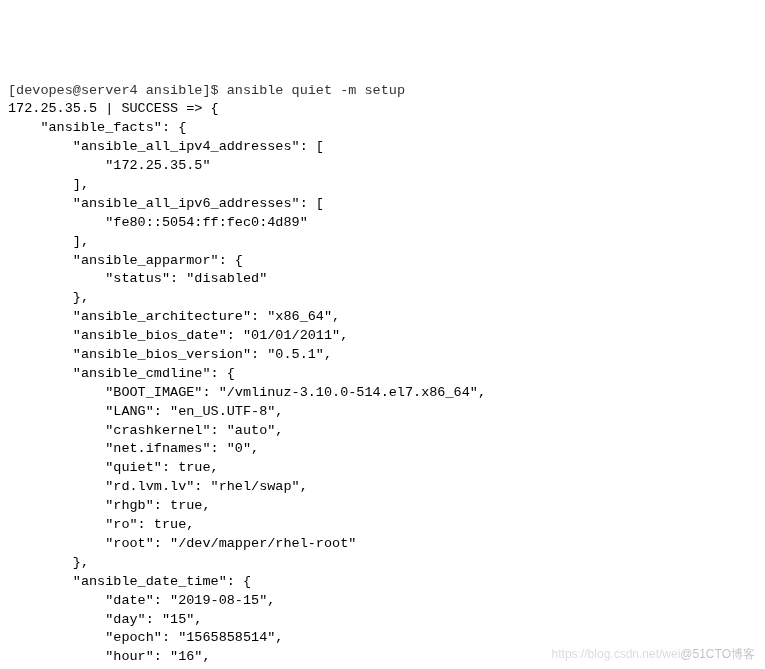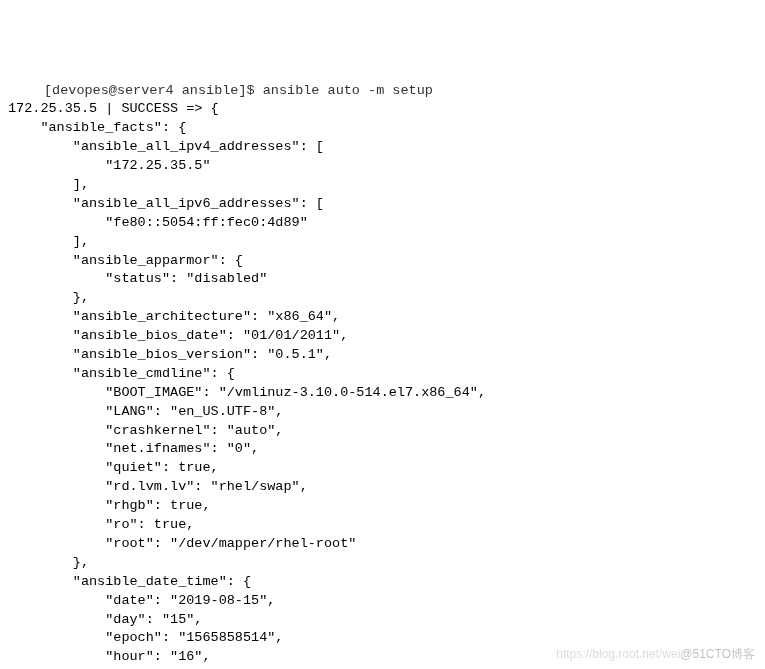--- a/index.html
+++ b/index.html
@@ -10,39 +10,39 @@
     font-size: 13.5px;
     line-height: 1.4;
     white-space: pre;
     color: #333;
     width: 765px;
     height: 669px;
     box-sizing: border-box;
     position: relative;
     overflow: hidden;
   }
-  .prompt { color: #333; margin-left: 36px; }
+  .prompt { color: #333; }
   .cmd { color: #333; }
   .g { color: #000000; } 
   .watermark {
     position: absolute;
     bottom: 6px;
     right: 10px;
     font-family: Arial, sans-serif;
     font-size: 12px;
     color: rgba(0,0,0,0.25);
   }
   .outwrap { }
 </style>
 </head>
 <body>
 
 
 
-<div class="outwrap"><span class="prompt">[devopes@server4 ansible]$ </span><span class="cmd">ansible auto -m setup</span>
+<div class="outwrap"><span class="prompt">[devopes@server4 ansible]$ </span><span class="cmd">ansible quiet -m setup</span>
 <span class="g">172.25.35.5 | SUCCESS =&gt; {</span>
 <span class="g">    "ansible_facts": {</span>
 <span class="g">        "ansible_all_ipv4_addresses": [</span>
 <span class="g">            "172.25.35.5"</span>
 <span class="g">        ],</span>
 <span class="g">        "ansible_all_ipv6_addresses": [</span>
 <span class="g">            "fe80::5054:ff:fec0:4d89"</span>
 <span class="g">        ],</span>
 <span class="g">        "ansible_apparmor": {</span>
 <span class="g">            "status": "disabled"</span>
@@ -66,16 +66,16 @@
 <span class="g">            "day": "15",</span>
 <span class="g">            "epoch": "1565858514",</span>
 <span class="g">            "hour": "16",</span>
 <span class="g">            "iso8601": "2019-08-15T08:41:54Z",</span>
 
 
 
 
 </div>
 
-<div class="watermark"><span style="opacity:.6">https://blog.root.net/wei</span><span>@51CTO博客</span></div>
+<div class="watermark"><span style="opacity:.6">https://blog.csdn.net/wei</span><span>@51CTO博客</span></div>
 
 
 
 
 </body></html>

